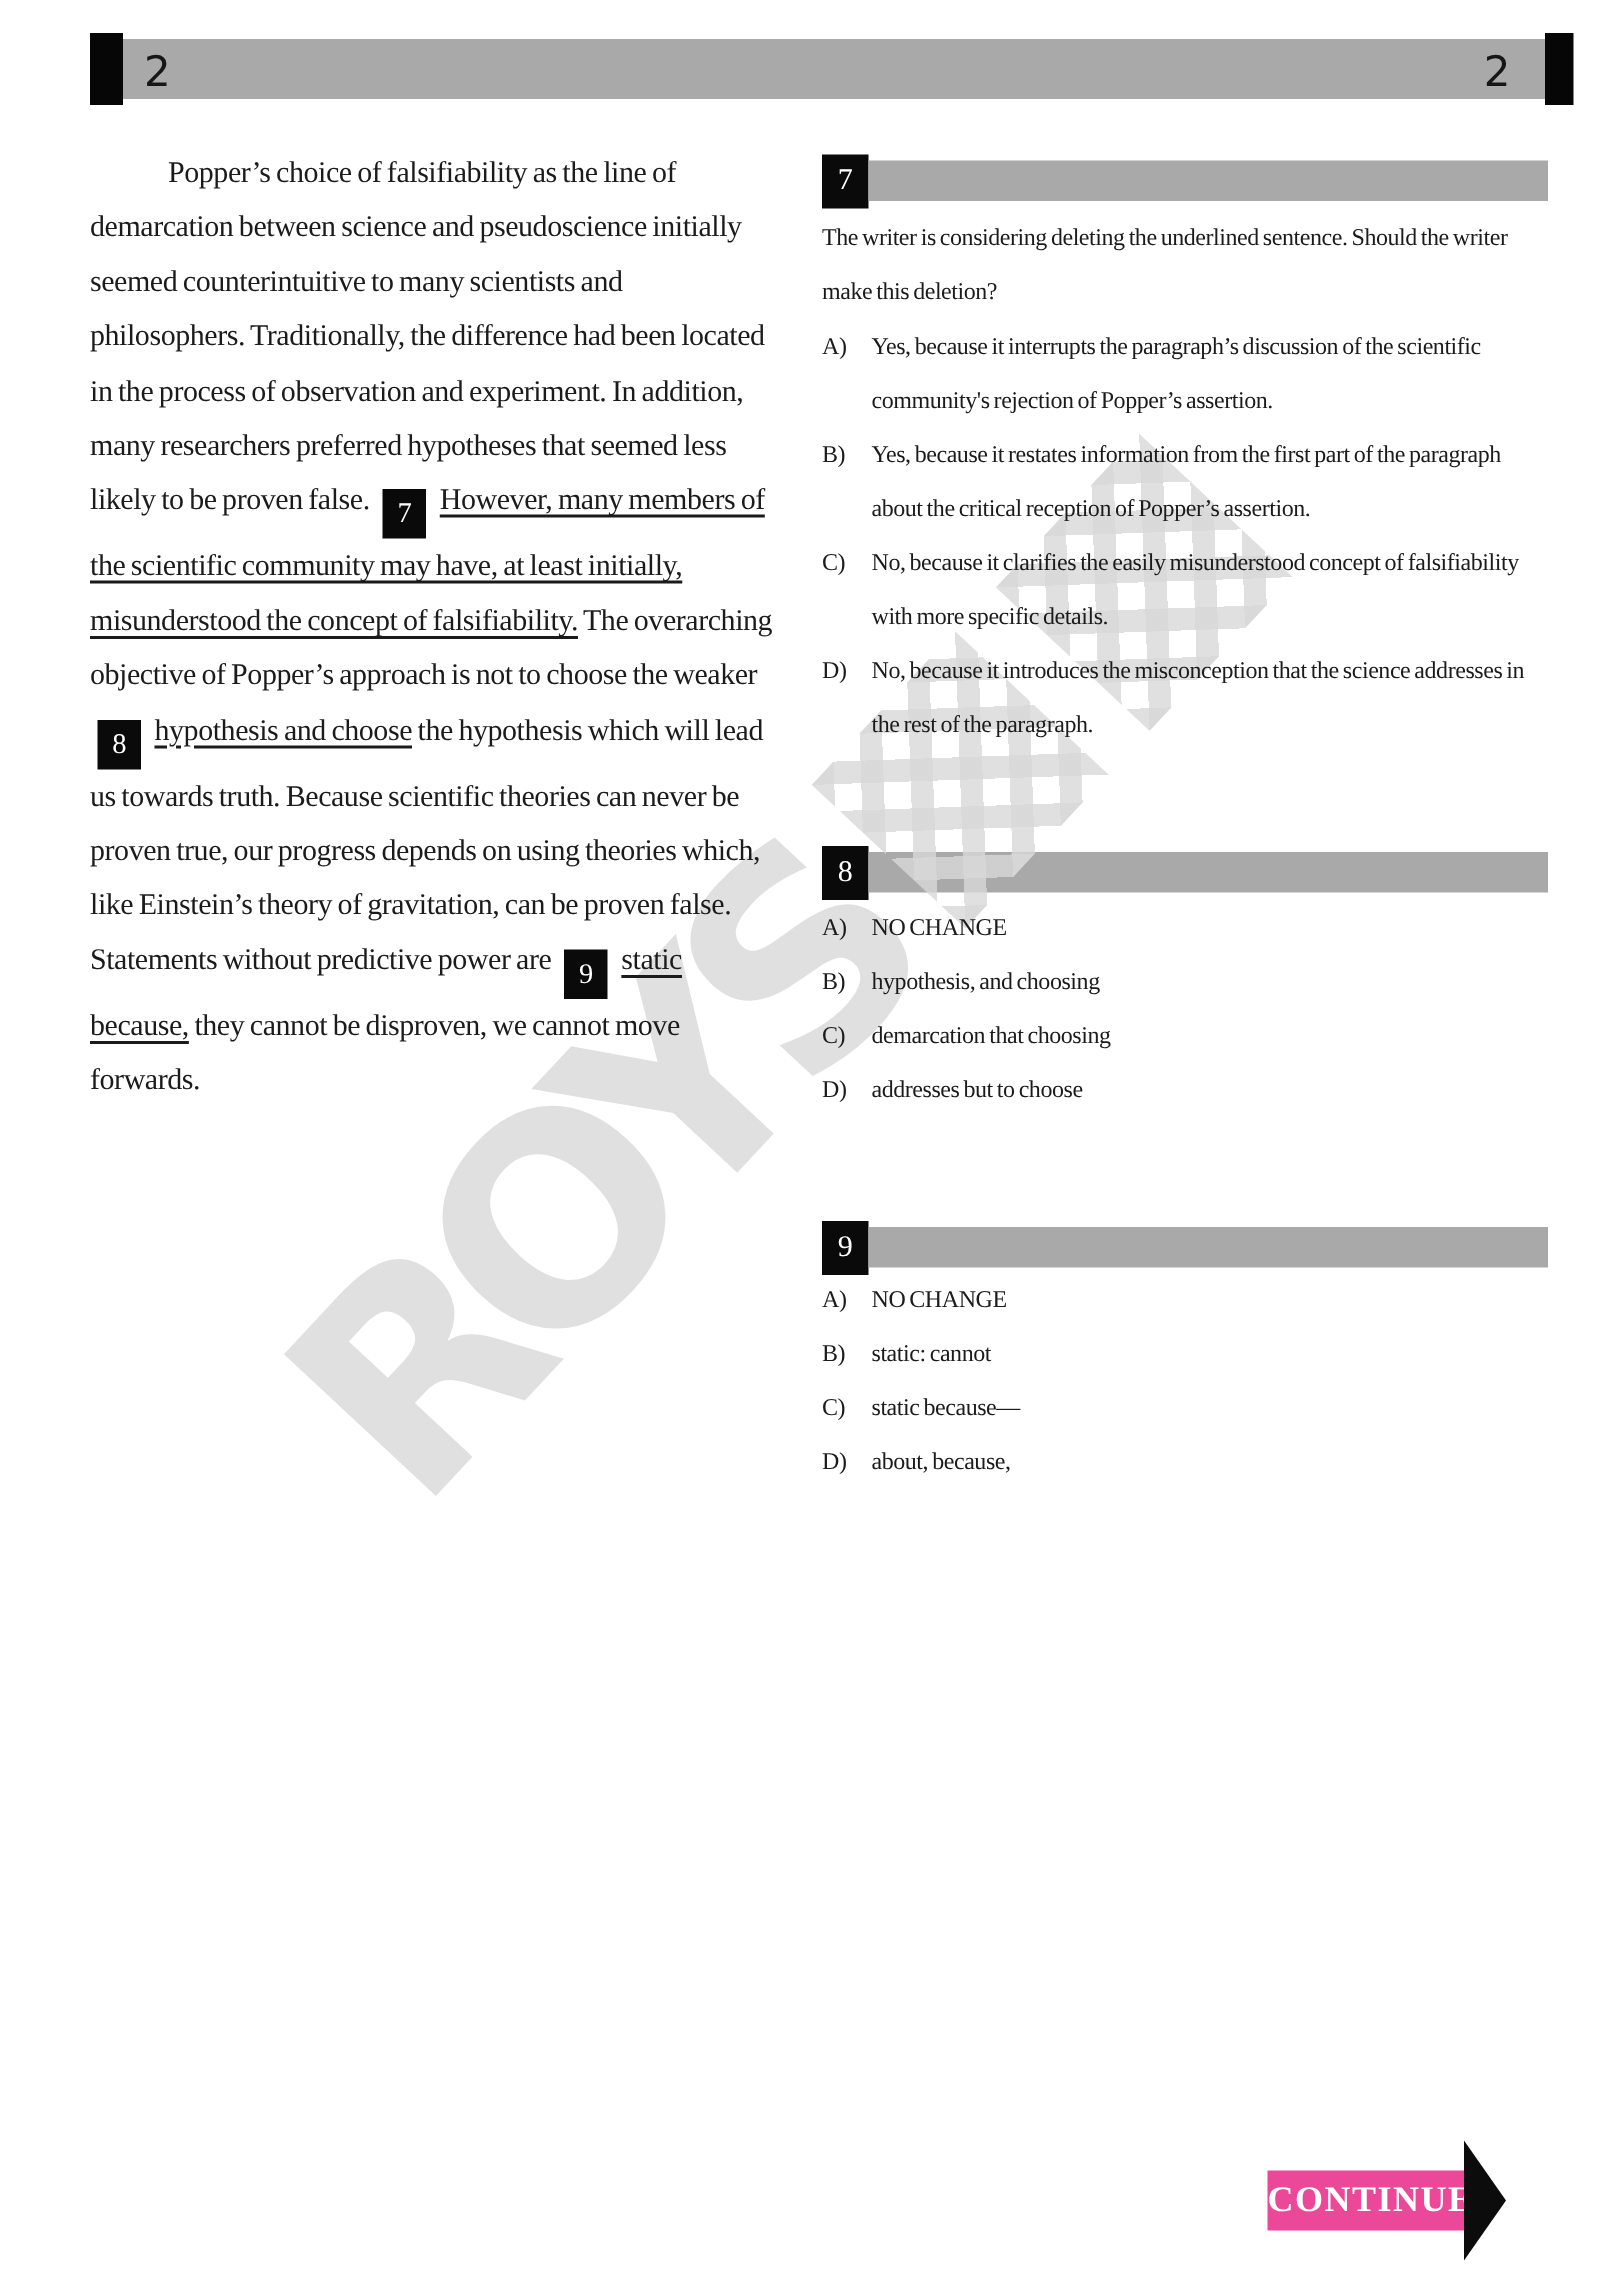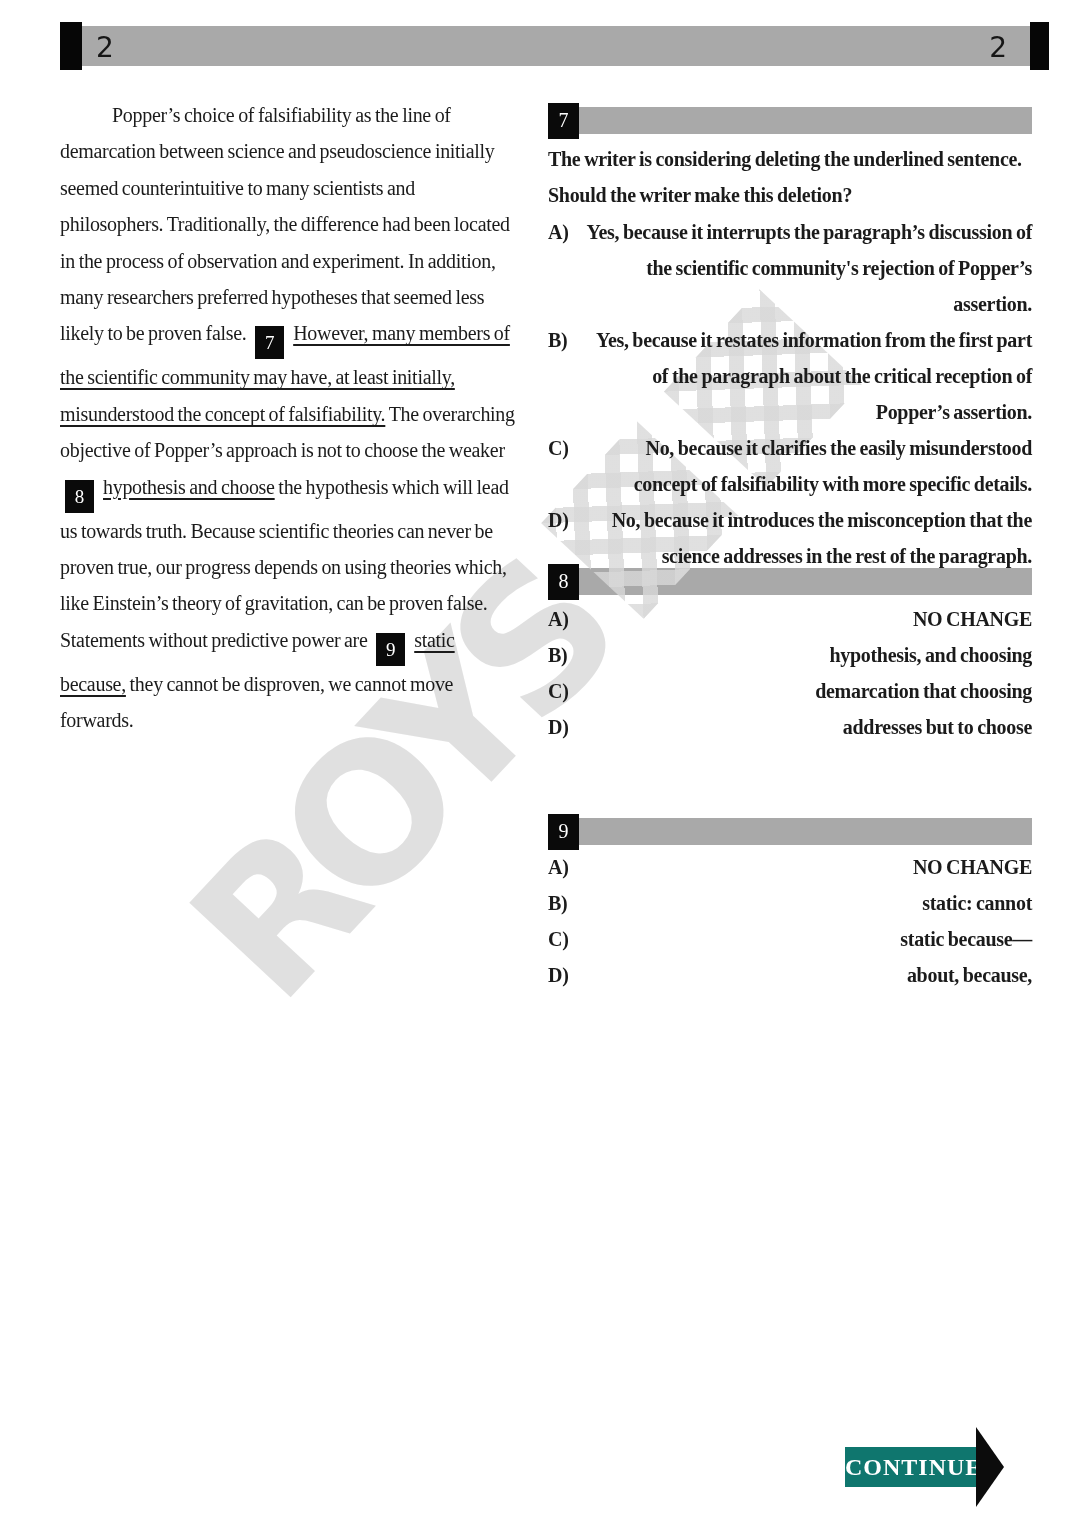--- a/index.html
+++ b/index.html
@@ -74,37 +74,37 @@
   .cjk-glyph {
     display:inline-block; width:140px; height:140px; margin-left:40px;
     background:
       repeating-linear-gradient(45deg,  rgba(216,216,216,0.8) 0 15px, rgba(255,255,255,0) 15px 33px),
       repeating-linear-gradient(135deg, rgba(216,216,216,0.8) 0 15px, rgba(255,255,255,0) 15px 33px);
   }
 
   
   .qcontent {
     position:absolute; left:548px; width:484px; z-index:3;
-    font-size:20px; line-height:36px;
-    letter-spacing:-0.3px; word-spacing:-1px;font-weight:bold;
+    font-size:16px; line-height:36px;
+    letter-spacing:-0.3px; word-spacing:-1px;
   }
   #q7-content { top:141px; }
   #q8-content { top:601px; }
   #q9-content { top:849px; }
   .prompt { margin:0 0 1px 0; }
   .prompt:empty { display:none; }
   .option { display:flex; }
   .option .label { flex:0 0 33px; }
-  .option .text  { flex:1;text-align:right; }
+  .option .text  { flex:1; }
 
   
   .continue { position:absolute; left:845px; top:1427px; width:160px; height:80px; z-index:3; cursor:pointer; }
   .continue .bar {
     position:absolute; left:0; top:20px; width:131px; height:40px;
-    background:#0f766e; color:#ffffff;
+    background:#ec4899; color:#ffffff;
     font-family:"Liberation Serif", serif; font-weight:bold;
     font-size:24px; line-height:40px; text-align:center; letter-spacing:1px;
   }
   .continue .arrow {
     position:absolute; left:131px; top:0;
     width:0; height:0;
     border-top:40px solid transparent;
     border-bottom:40px solid transparent;
     border-left:28px solid #0c0c0c;
   }

